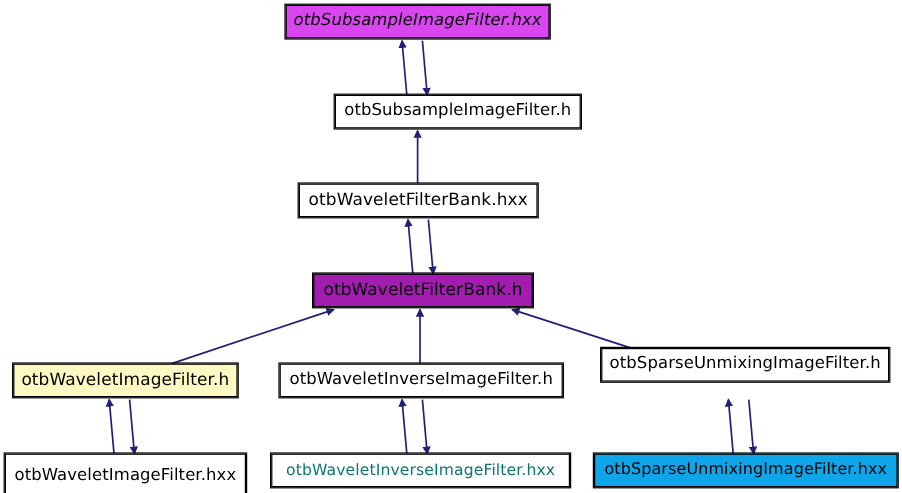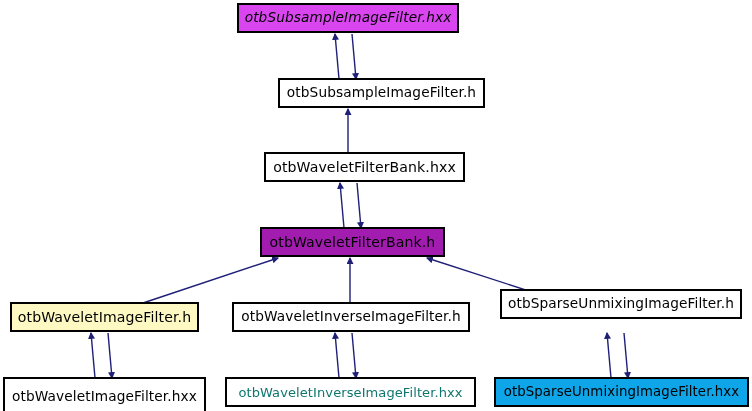--- a/index.html
+++ b/index.html
@@ -76,21 +76,21 @@
       </g>
   </svg>
 
   <div id="nodes-layer">
       <div class="node root" style="left: 238px; top: 4px; width: 220px; height: 28px; background: #d946ef; font-style: italic;">
         <span class="node-label" style="color: rgb(0, 0, 0); font-size: 13.7px;">otbSubsampleImageFilter.hxx</span>
       </div>
       <div class="node" style="left: 246px; top: 79px; width: 205px; height: 28px; background: rgb(255, 255, 255); margin-left: 33px;">
         <span class="node-label" style="color: rgb(0, 0, 0); font-size: 13.7px;">otbSubsampleImageFilter.h</span>
       </div>
-      <div class="node" style="left: 249px; top: 153px; width: 199px; height: 28px; background: rgb(255, 255, 255); margin-left: 16px;">
+      <div class="node" style="left: 249px; top: 153px; width: 199px; height: 28px; background: rgb(255, 255, 255);">
         <span class="node-label" style="color: rgb(0, 0, 0); font-size: 14.1px;">otbWaveletFilterBank.hxx</span>
       </div>
       <div class="node" style="left: 261px; top: 228px; width: 183px; height: 28px; background: #a21caf;">
         <span class="node-label" style="color: rgb(0, 0, 0); font-size: 14.1px;">otbWaveletFilterBank.h</span>
       </div>
       <div class="node" style="left: 11px; top: 303px; width: 187px; height: 28px; background: #fef9c3;">
         <span class="node-label" style="color: rgb(0, 0, 0); font-size: 14.1px;">otbWaveletImageFilter.h</span>
       </div>
       <div class="node" style="left: 233px; top: 303px; width: 236px; height: 28px; background: rgb(255, 255, 255);">
         <span class="node-label" style="color: rgb(0, 0, 0); font-size: 13.7px;">otbWaveletInverseImageFilter.h</span>

